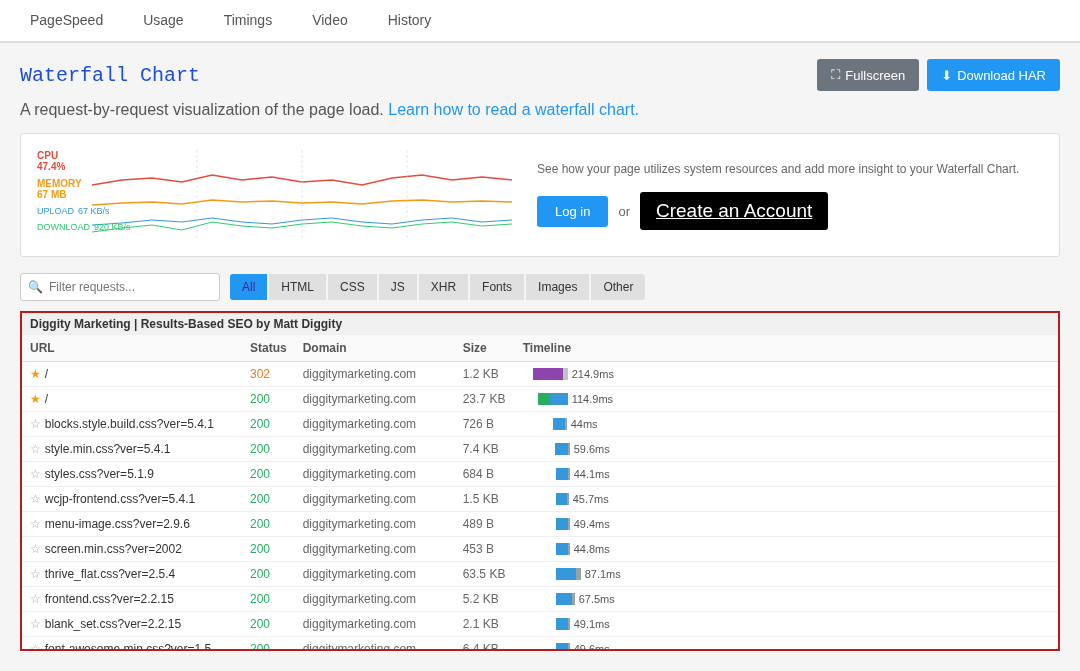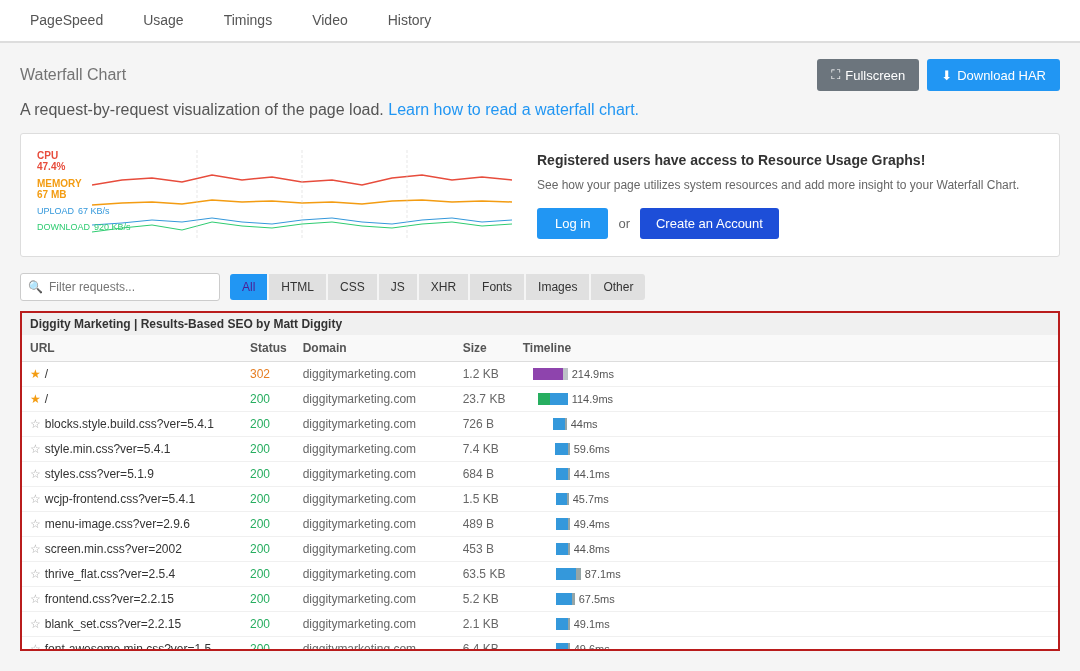--- a/index.html
+++ b/index.html
@@ -34,23 +34,24 @@
     }
 
     
     .page-header {
       display: flex;
       justify-content: space-between;
       align-items: center;
       margin-bottom: 10px;
     }
     .page-title {
-      font-size: 16px;
+      font-size: 20px;
       font-weight: normal;
-      color: #737373;
+      color: #1d4ed8;
+      font-family: Liberation Mono, monospace;
     }
     .header-buttons { display: flex; gap: 8px; }
     .btn-fullscreen {
       background: #6c757d;
       color: #fff;
       border: none;
       padding: 8px 14px;
       cursor: pointer;
       font-size: 13px;
       border-radius: 3px;
@@ -116,27 +117,28 @@
     .btn-login {
       background: #2196F3;
       color: #fff;
       border: none;
       padding: 8px 18px;
       cursor: pointer;
       font-size: 13px;
       border-radius: 3px;
     }
     .btn-create-account {
-      background: #1d4ed8;
+      background: #000000;
       color: #fff;
       border: none;
       padding: 8px 16px;
       cursor: pointer;
-      font-size: 13px;
+      font-size: 19px;
       border-radius: 3px;
+      text-decoration: underline;
     }
     .or-text { font-size: 13px; color: #666; }
 
     
     .filter-row {
       display: flex;
       align-items: center;
       gap: 10px;
       margin-bottom: 10px;
     }
@@ -316,21 +318,20 @@
         <polyline fill="none" stroke="#3498db" stroke-width="1" points="0,75 30,73 60,70 90,72 120,68 150,72 180,74 210,70 240,68 270,72 300,74 330,70 360,68 390,72 420,70"></polyline>
 
         <polyline fill="none" stroke="#2ecc71" stroke-width="1" points="0,82 30,78 60,75 90,80 120,72 150,76 180,78 210,74 240,72 270,76 300,78 330,74 360,72 390,76 420,74"></polyline>
 
         <line x1="105" y1="0" x2="105" y2="90" stroke="#ccc" stroke-width="0.5" stroke-dasharray="3,2"></line>
         <line x1="210" y1="0" x2="210" y2="90" stroke="#ccc" stroke-width="0.5" stroke-dasharray="3,2"></line>
         <line x1="315" y1="0" x2="315" y2="90" stroke="#ccc" stroke-width="0.5" stroke-dasharray="3,2"></line>
       </svg>
     </div>
     <div class="resource-info">
-      <h3>Registered users have access to Resource Usage Graphs!</h3>
       <p>See how your page utilizes system resources and add more insight to your Waterfall Chart.</p>
       <div class="resource-actions">
         <button class="btn-login">Log in</button>
         <span class="or-text">or</span>
         <button class="btn-create-account">Create an Account</button>
       </div>
     </div>
   </div>
 
   <div class="filter-row">

